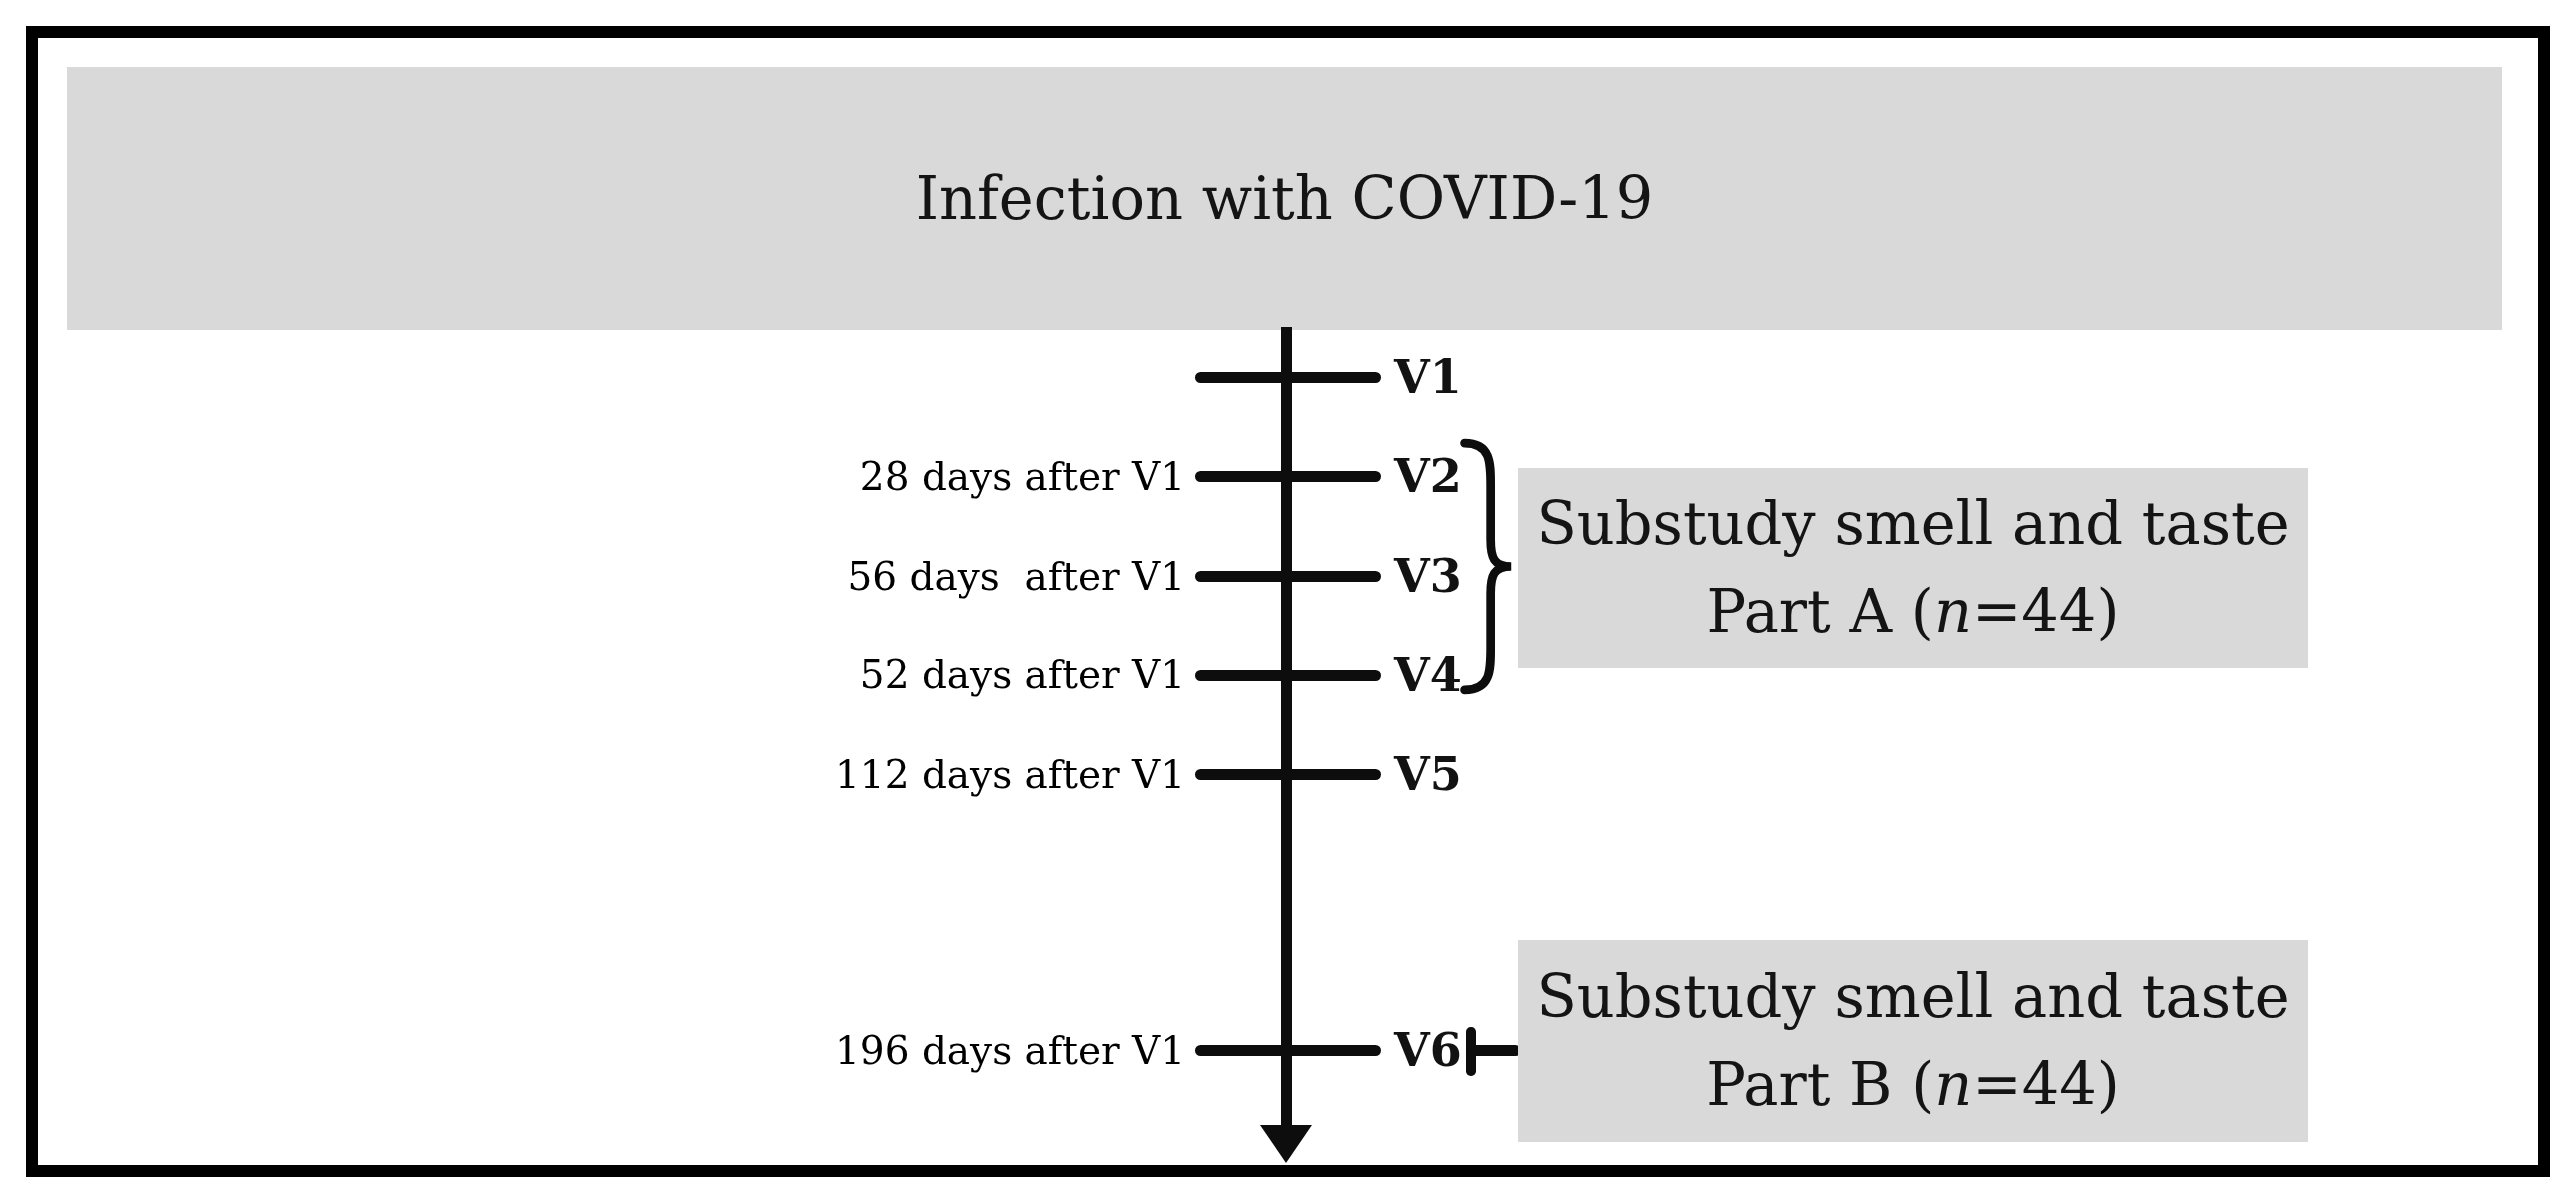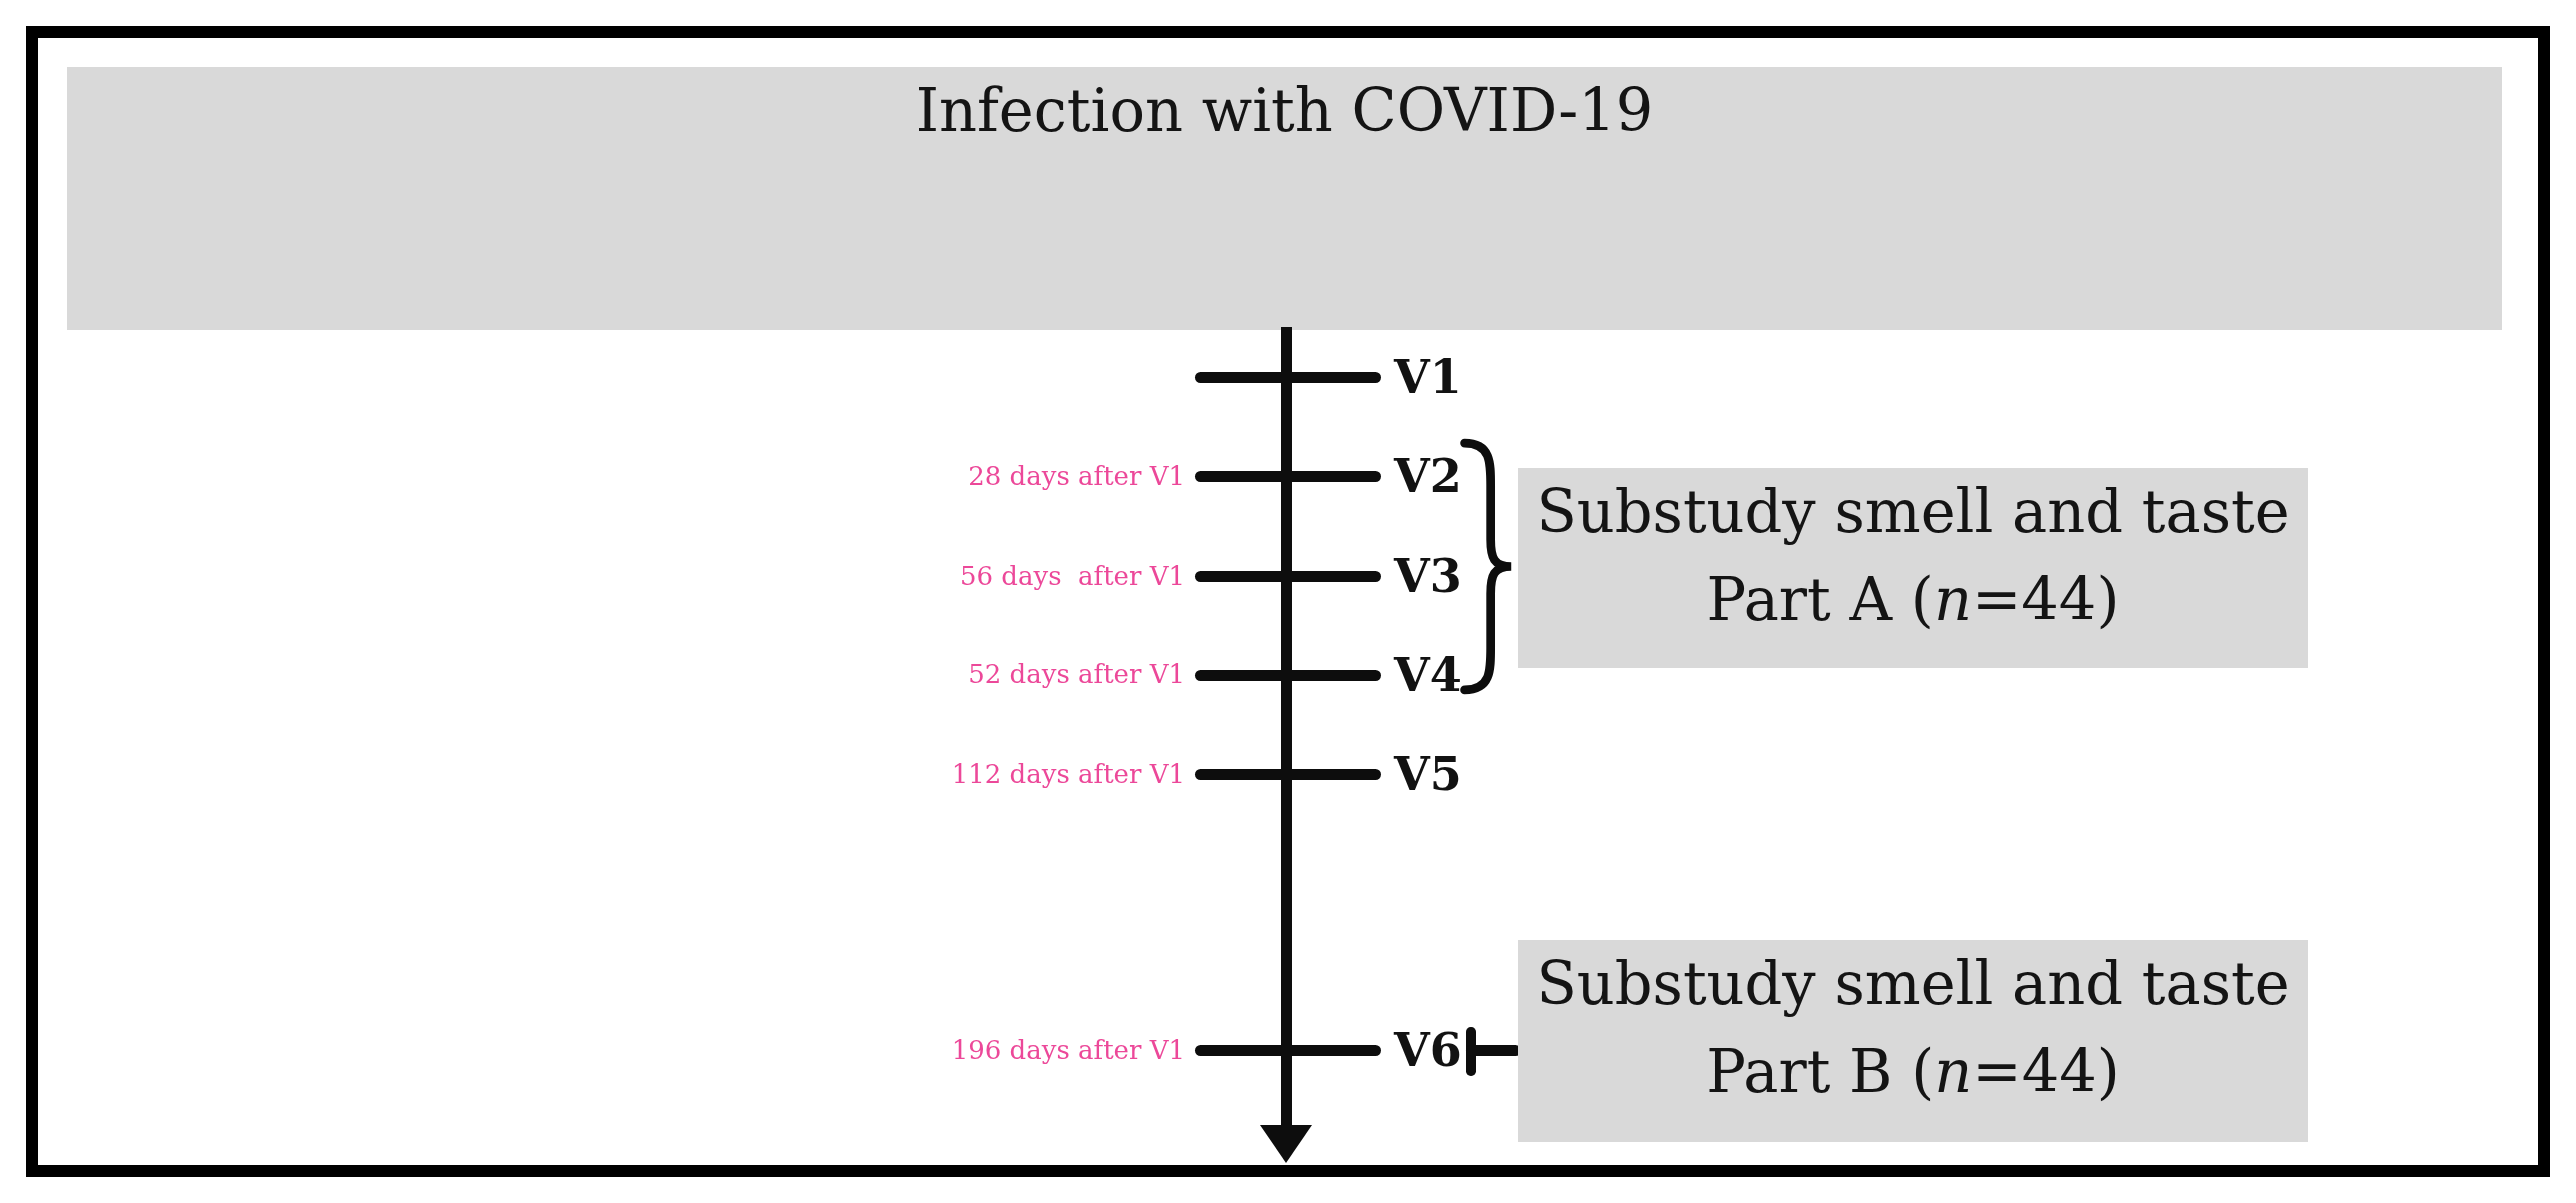--- a/index.html
+++ b/index.html
@@ -17,20 +17,21 @@
     width: 2524px; height: 1151px;
     border: 12.6px solid #000000;
     box-sizing: border-box;
   }
   .gray-box {
     position: absolute;
     background: #d9d9d9;
     display: flex;
     flex-direction: column;
     align-items: center;
+    justify-content: center;
     text-align: center;
     color: #141414;
   }
   .enrollment-box {
     left: 67px; top: 67px;
     width: 2435px; height: 263px;
     font-size: 59px;
     line-height: 87px;
   }
   .substudy-box {
@@ -69,23 +70,23 @@
     line-height: 47px;
     font-weight: 700;
     color: #121212;
     white-space: nowrap;
   }
   .offlabel {
     position: absolute;
     left: 553px;
     width: 632px;
     text-align: right;
-    font-size: 26px;
+    font-size: 39px;
     line-height: 39px;
-    color: #ec4899;
+    color: #000000;
     white-space: pre;
   }
   .brace-svg {
     position: absolute;
     left: 1455px; top: 436px;
     width: 65px; height: 261px;
   }
   .connector-cap {
     position: absolute;
     left: 1466px; top: 1027px;

